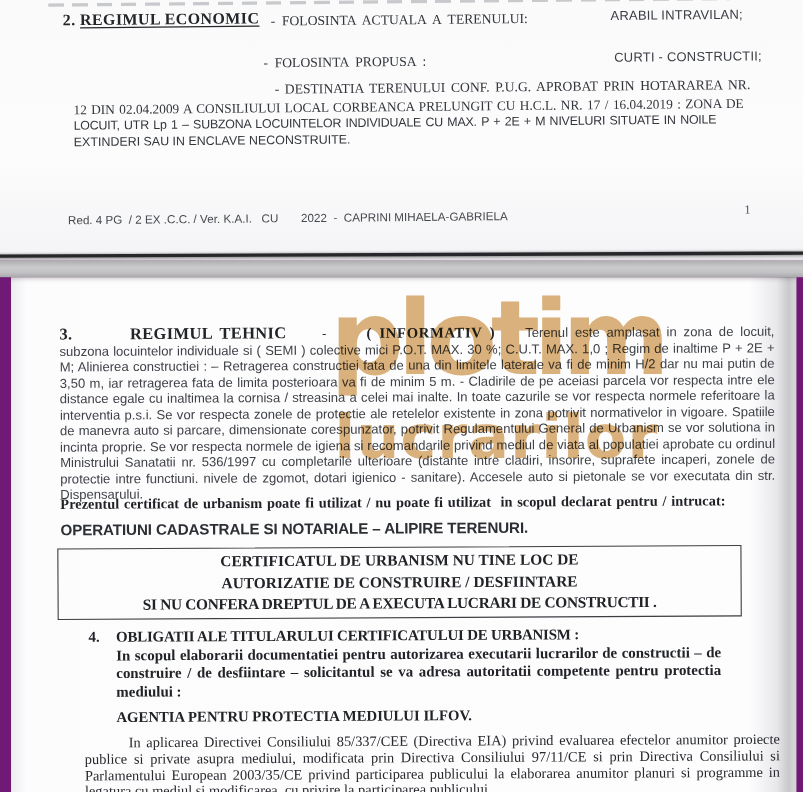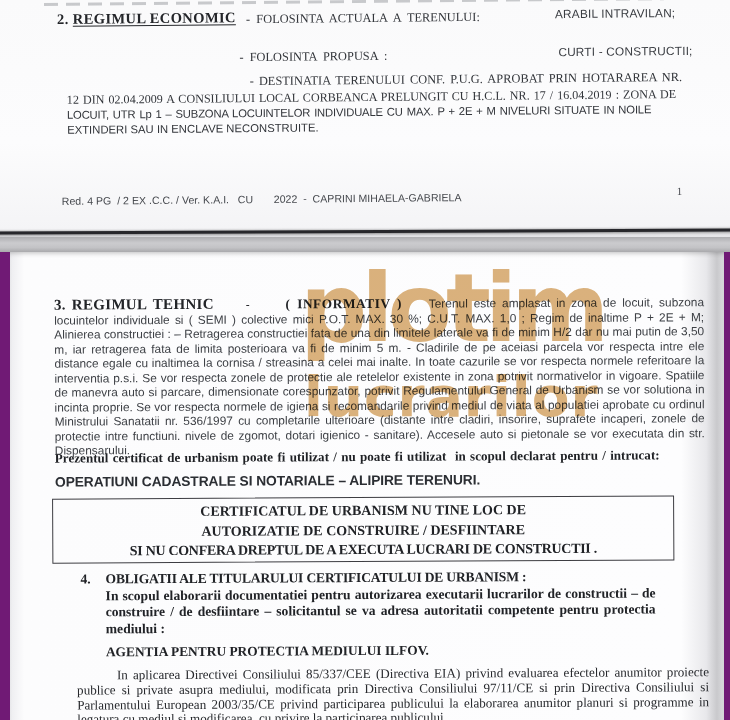--- a/index.html
+++ b/index.html
@@ -35,21 +35,21 @@
 
   
   .page2{left:10px;top:252px;width:714px;height:468px;
      background:linear-gradient(90deg,#ededf0 0%,#fcfcfd 2%,#fdfdfe 94%,#e8e8eb 97.5%,#c9c9cc 99%,#dadadd 100%);
      box-shadow:inset 0 4px 5px -3px rgba(0,0,0,.25);}
   .p2-content{position:absolute;inset:0;transform:rotate(-0.3deg);color:#3c3f44;}
   .sec3-para{position:absolute;left:45px;top:44px;width:650px;text-align:justify;
      font-size:11.9px;line-height:14.55px;font-family:"Liberation Sans",sans-serif;color:#3e4146;}
   .sec3-num{font-family:"Liberation Serif",serif;font-weight:bold;font-size:15px;color:#222428;letter-spacing:.3px;}
   .sec3-title{font-family:"Liberation Serif",serif;font-weight:bold;font-size:15px;color:#222428;
-     letter-spacing:.3px;margin-right:26px;}
+     letter-spacing:.3px;margin-right:26px;margin-left:46px;}
   .sec3-dash{margin-right:30px;color:#2a2c30;}
   .sec3-inf{font-family:"Liberation Serif",serif;font-weight:bold;font-size:13.3px;color:#222428;
      letter-spacing:.6px;margin-right:21px;}
   .prezentul{position:absolute;left:45px;top:197px;width:655px;font-weight:bold;font-size:13.1px;
      color:#1f2125;word-spacing:1px;}
   .operatiuni{position:absolute;left:45px;top:221px;font-weight:bold;font-size:13.8px;
      color:#2b2e33;letter-spacing:-0.1px;}
   .notice-box{position:absolute;left:42px;top:245px;width:620px;height:63px;
      border:1.5px solid #3d3d42;background:transparent;}
   .notice-box .ln{text-align:center;font-weight:bold;font-family:"Liberation Serif",serif;

